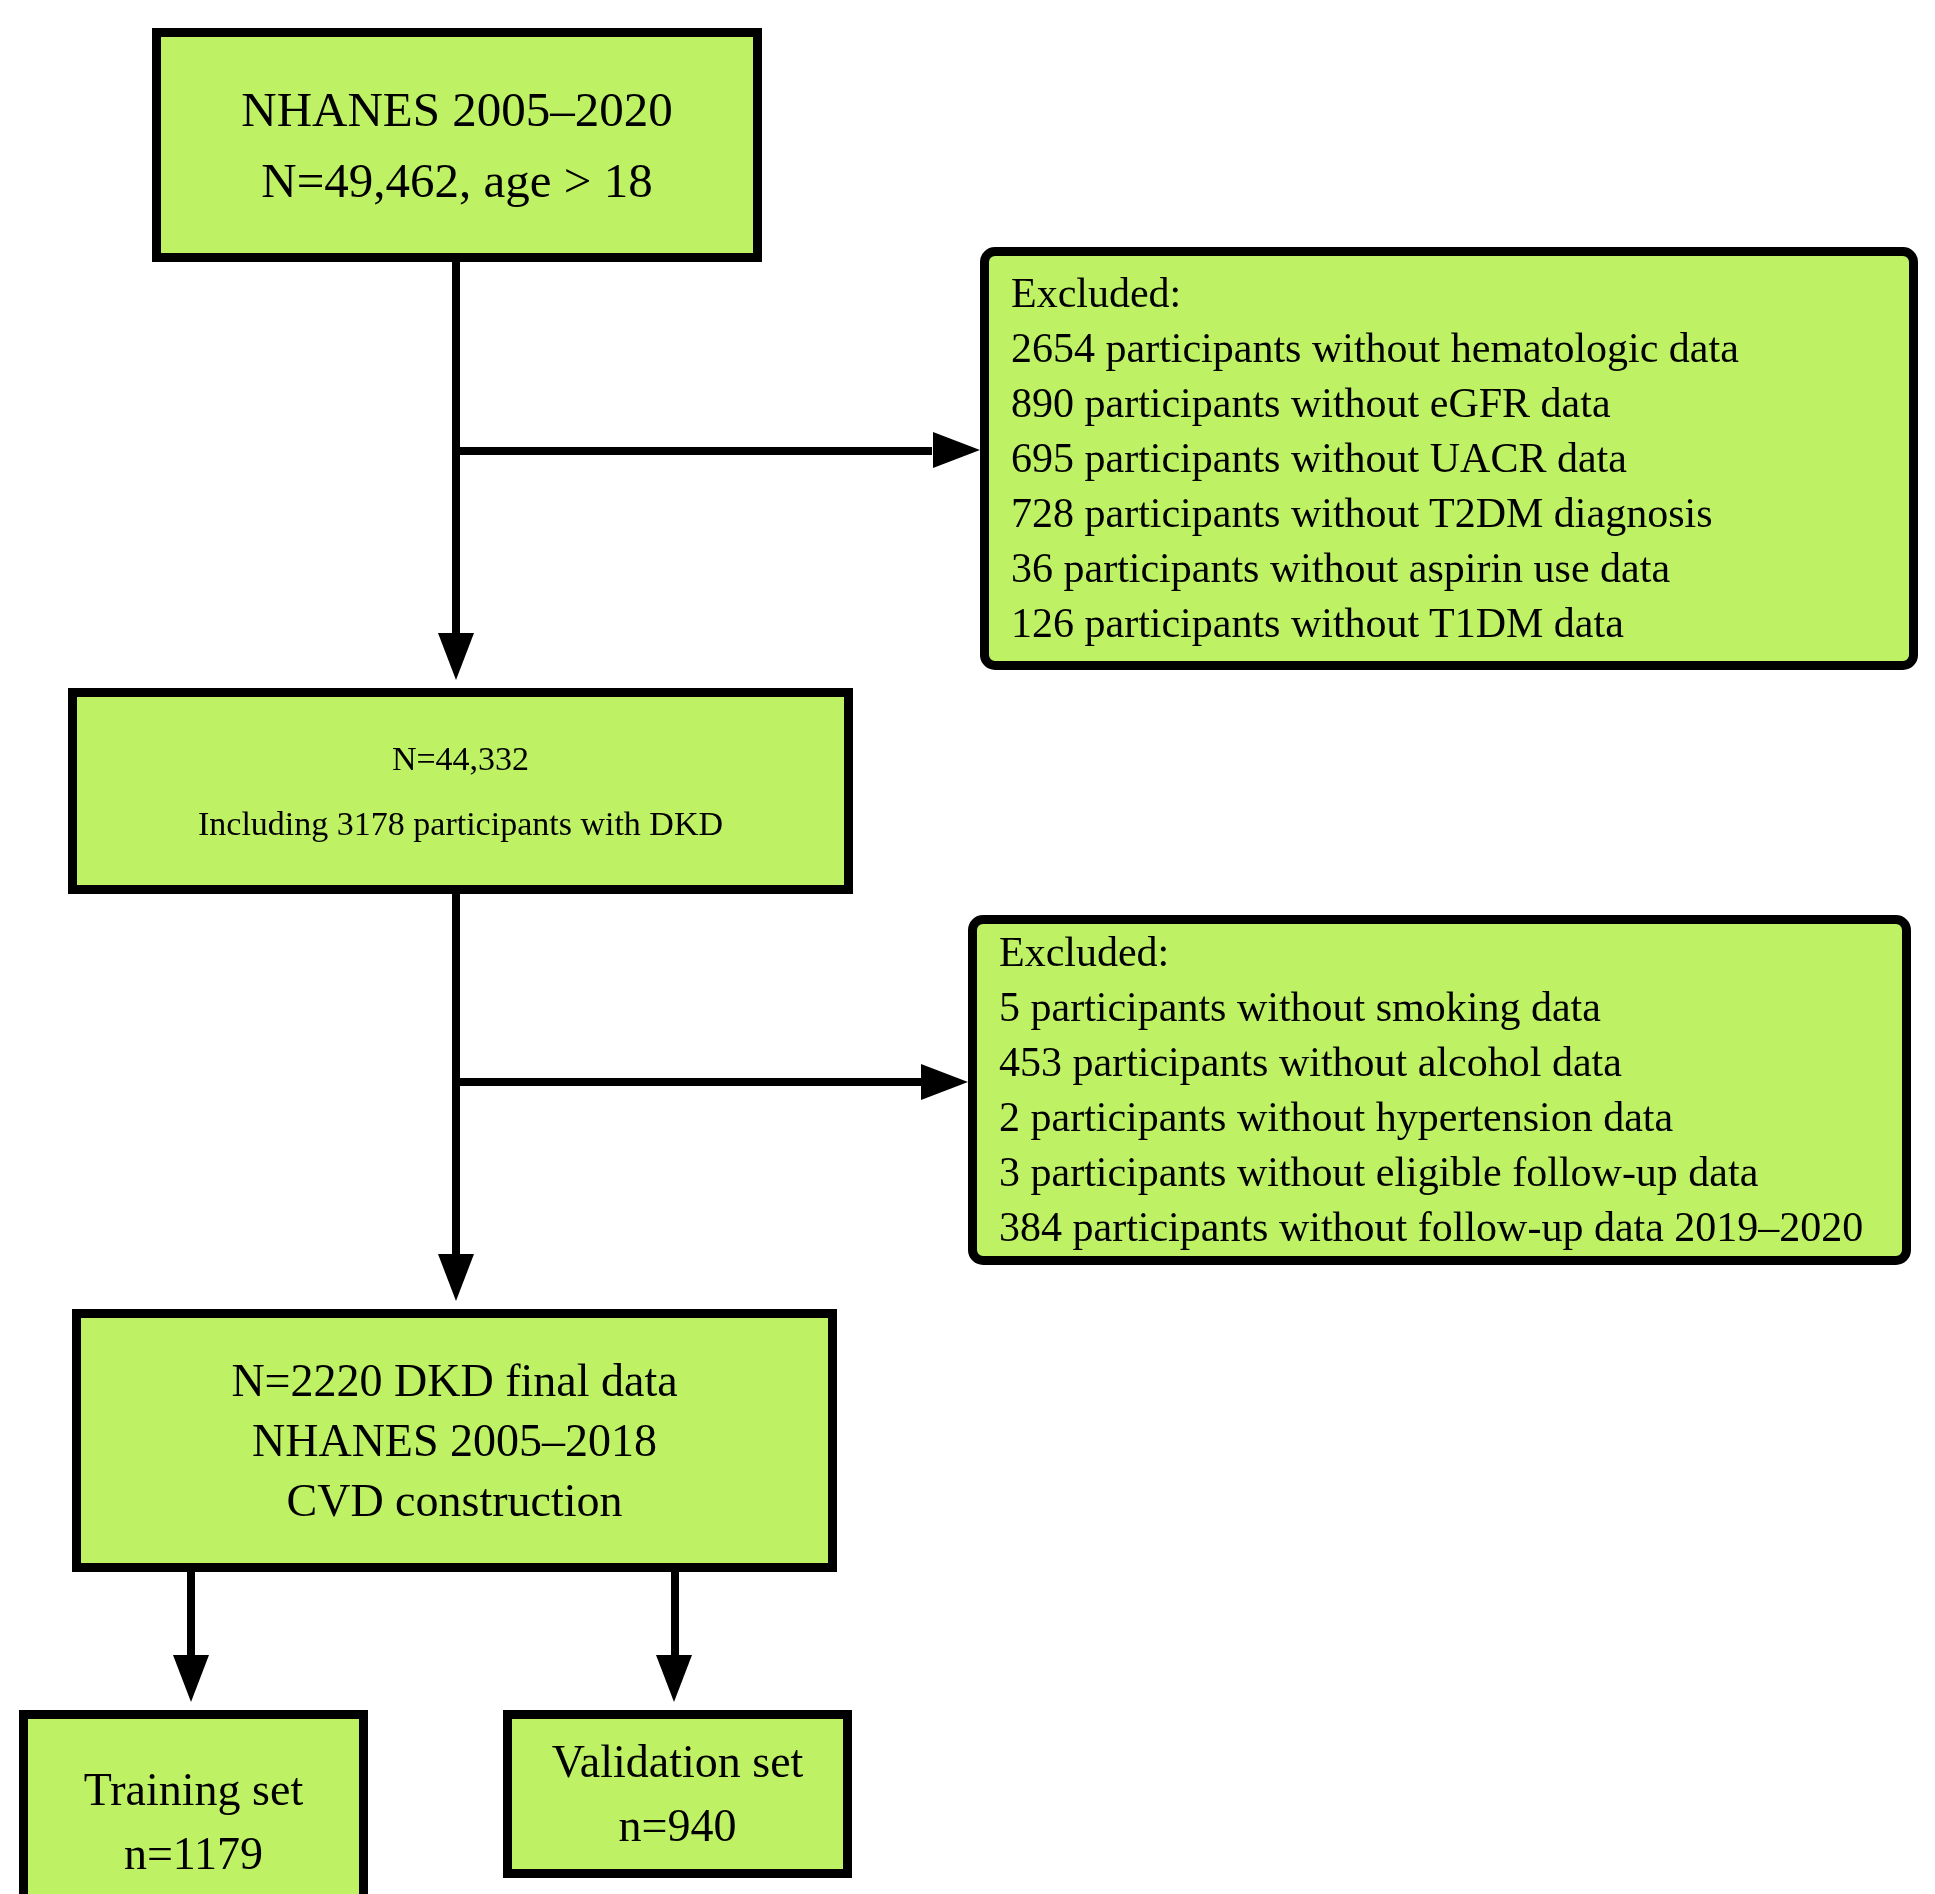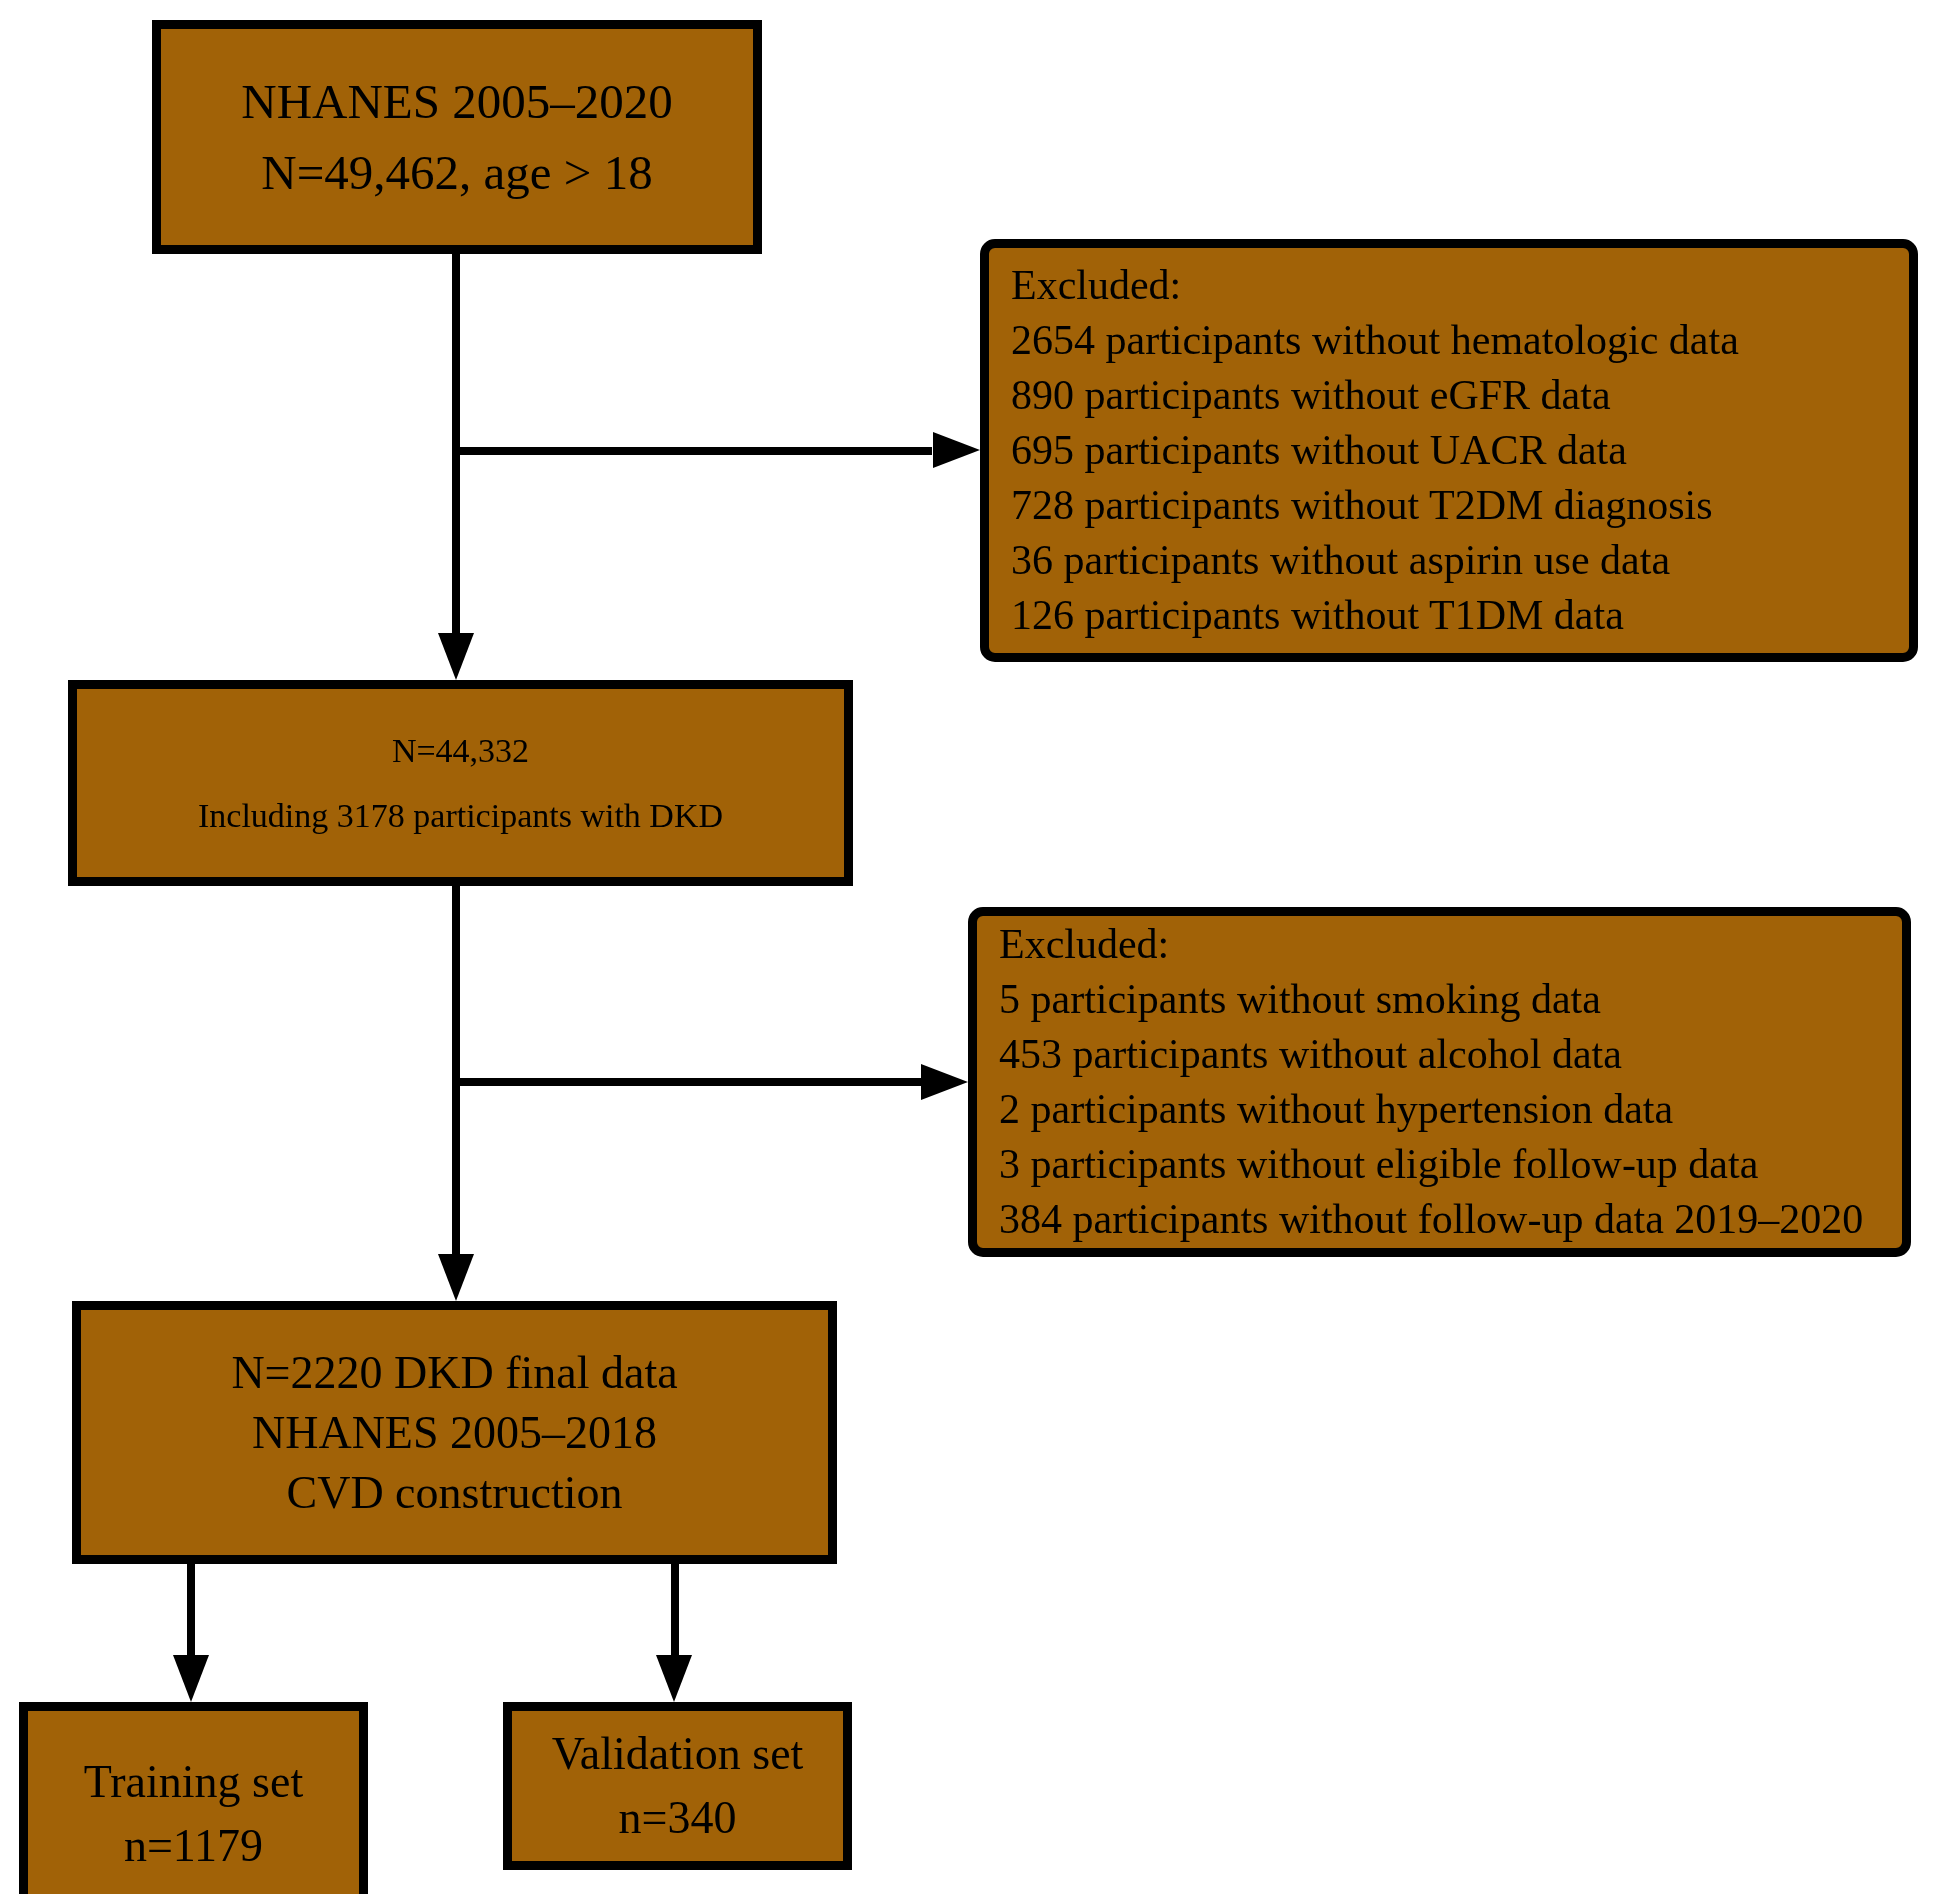--- a/index.html
+++ b/index.html
@@ -12,24 +12,25 @@
     width: 1936px;
     height: 1895px;
     background: #ffffff;
     font-family: "Liberation Serif", "DejaVu Serif", serif;
     color: #000000;
   }
   .box {
     position: absolute;
     box-sizing: border-box;
     border: 9.3px solid #000000;
-    background: #a16207;
+    background: #bef264;
     display: flex;
     flex-direction: column;
     justify-content: center;
+    margin-top: 8px;
   }
   .box.center { align-items: center; text-align: center; }
   .box.leftalign { align-items: flex-start; text-align: left; padding-left: 22px; padding-right: 5.8px; border-radius: 15px; }
   .tline { white-space: nowrap; }
 
   .fs-top   { font-size: 49px; line-height: 71px; }
   .fs-coh   { font-size: 34px; line-height: 65px; }
   .fs-exc   { font-size: 42px; line-height: 55px;  }
   .fs-fin   { font-size: 46px; line-height: 60px; }
   .fs-bot   { font-size: 46px; line-height: 64px; }
@@ -113,17 +114,17 @@
     <div class="tline">CVD construction</div>
   </div>
 
   <div class="box center fs-bot" style="left:19px; top:1702px; width:349px; height:223px;">
     <div class="tline">Training set</div>
     <div class="tline">n=1179</div>
   </div>
 
   <div class="box center fs-bot" style="left:503px; top:1702px; width:349px; height:168px;">
     <div class="tline">Validation set</div>
-    <div class="tline">n=340</div>
+    <div class="tline">n=940</div>
   </div>
 
 </div>
 
 
 </body></html>

